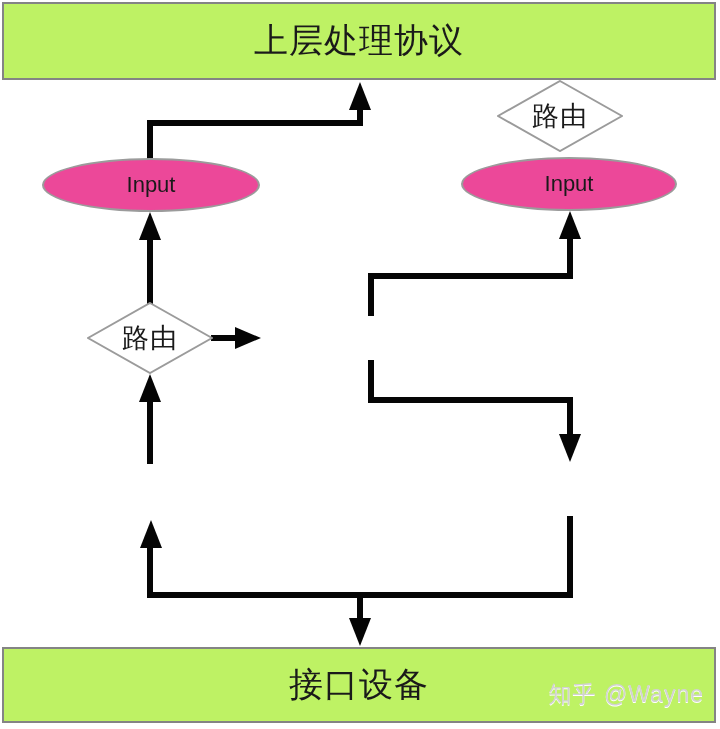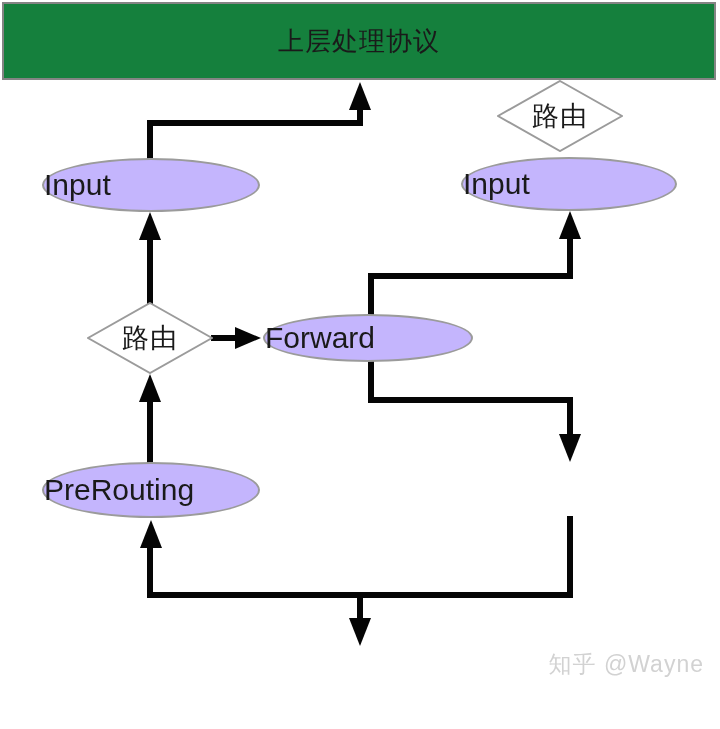--- a/index.html
+++ b/index.html
@@ -2,59 +2,62 @@
 <html><head>
 <meta charset="utf-8">
 <style>
   html,body{margin:0;padding:0;background:#ffffff;}
   #stage{
     position:relative;width:720px;height:729px;background:#ffffff;overflow:hidden;
     font-family:"Liberation Sans", sans-serif;color:#1a1a1a;
   }
   
   .wbox{
-    position:absolute;box-sizing:border-box;border:2px solid #848484;background:#15803d;
+    position:absolute;box-sizing:border-box;border:2px solid #848484;background:#bef264;
     display:flex;align-items:center;justify-content:center;
-    font-size:26px;letter-spacing:1px;z-index:2;
+    font-size:34px;letter-spacing:1px;z-index:2;
   }
   
   .ellipse{
     position:absolute;box-sizing:border-box;border:2px solid #9b9b9b;border-radius:50%;
-    background:#c4b5fd;display:flex;align-items:center;justify-content:flex-start;
-    font-size:30px;z-index:3;
+    background:#ec4899;display:flex;align-items:center;justify-content:center;
+    font-size:22px;z-index:3;
   }
   
   .diamond{position:absolute;z-index:3;}
   .diamond svg{display:block;}
   .diamond .dlabel{
     position:absolute;inset:0;display:flex;align-items:center;justify-content:center;
     font-size:27px;letter-spacing:1px;text-align:right;
   }
   
   .line{position:absolute;background:#050505;z-index:1;}
   .arrow{position:absolute;width:0;height:0;z-index:2;}
   .arrow.up{border-left:11px solid transparent;border-right:11px solid transparent;border-bottom:28px solid #050505;}
   .arrow.down{border-left:11px solid transparent;border-right:11px solid transparent;border-top:28px solid #050505;}
   .arrow.right{border-top:11px solid transparent;border-bottom:11px solid transparent;border-left:26px solid #050505;}
   
   .watermark{
-    position:absolute;right:16px;top:649px;z-index:4;
+    position:absolute;right:16px;top:679px;z-index:4;
     font-size:23px;color:#d2d2d2;letter-spacing:1px;
     text-shadow:0 1px 0 #ffffff;
   }
 </style>
 </head>
 <body>
 
 <div id="stage">
 
   <div class="wbox" style="left:2px;top:2px;width:714px;height:78px;">
     <span>上层处理协议</span>
   </div>
 
+  <div class="wbox" style="left:2px;top:647px;width:714px;height:76px;">
+    <span>接口设备</span>
+  </div>
 
   <div class="line" style="left:147px;top:120px;width:6px;height:40px;"></div>
   <div class="line" style="left:147px;top:120px;width:216px;height:6px;"></div>
   <div class="line" style="left:357px;top:106px;width:6px;height:20px;"></div>
   <div class="arrow up" style="left:349px;top:82px;"></div>
 
   <div class="arrow up" style="left:139px;top:212px;"></div>
   <div class="line" style="left:147px;top:236px;width:6px;height:68px;"></div>
 
   <div class="arrow up" style="left:139px;top:374px;"></div>
@@ -81,27 +84,21 @@
   <div class="arrow down" style="left:349px;top:618px;"></div>
 
   <div class="ellipse" style="left:42px;top:158px;width:218px;height:54px;">
     <span>Input</span>
   </div>
 
   <div class="ellipse" style="left:461px;top:157px;width:216px;height:54px;">
     <span>Input</span>
   </div>
 
-  <div class="ellipse" style="left:263px;top:314px;width:210px;height:48px;">
-    <span>Forward</span>
-  </div>
 
-  <div class="ellipse" style="left:42px;top:462px;width:218px;height:56px;">
-    <span>PreRouting</span>
-  </div>
 
 
   <div class="diamond" style="left:497px;top:80px;width:126px;height:72px;">
     <svg width="126" height="72" viewBox="0 0 126 72">
       <polygon points="63,1 125,36 63,71 1,36" fill="#ffffff" stroke="#9b9b9b" stroke-width="2"></polygon>
     </svg>
     <div class="dlabel">路由</div>
   </div>
 
   <div class="diamond" style="left:87px;top:302px;width:126px;height:72px;">

